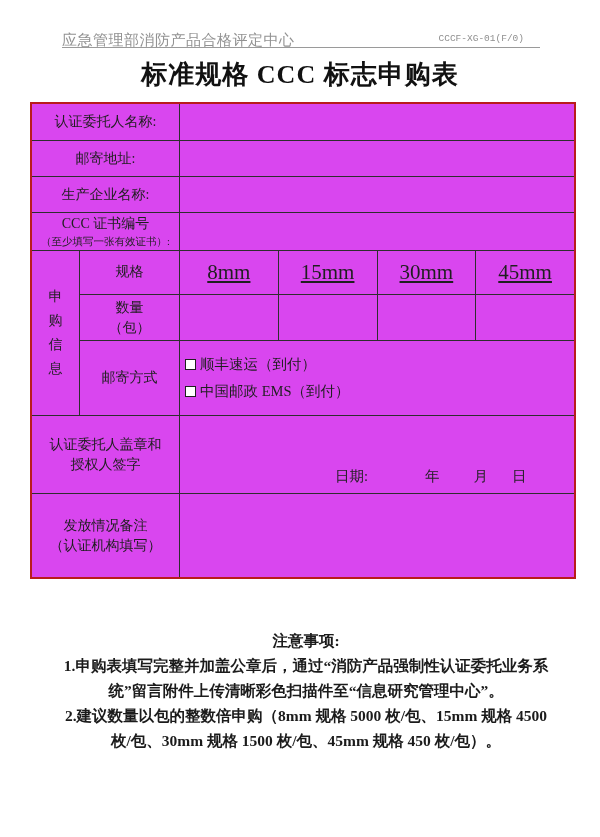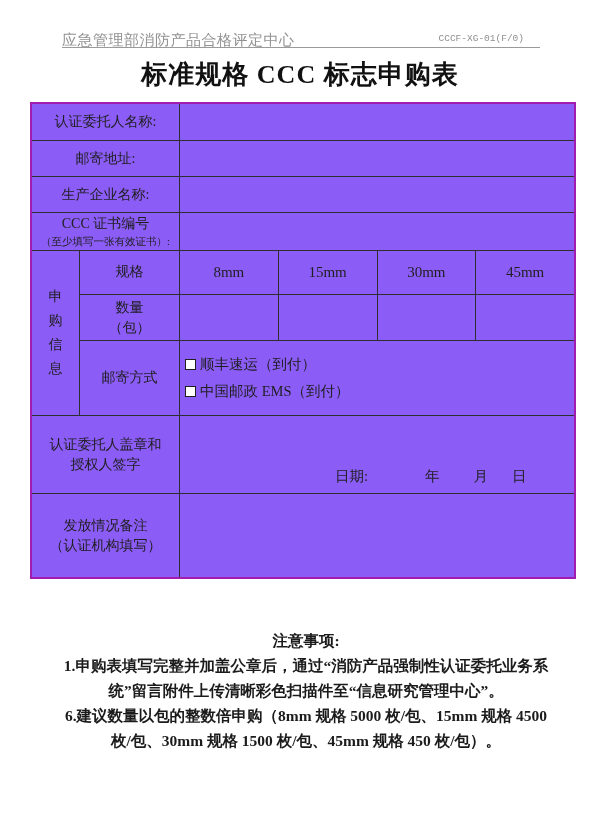--- a/index.html
+++ b/index.html
@@ -25,21 +25,21 @@
   }
   
   .title {
     position:absolute; left:0; right:0; top:57px;
     text-align:center; font-size:26px; font-weight:bold;
     letter-spacing:1px; color:#111;
   }
   
   .tbl {
     position:absolute; left:30px; top:102px; width:546px;
-    border:2px solid #a21caf; background:#8b5cf6;
+    border:2px solid #b91c1c; background:#d946ef;
   }
   .row { display:flex; border-bottom:1.5px solid #2e2e2e; }
   .tbl > .row:last-child, .tbl > .psec:last-child { border-bottom:none; }
   .cell {
     border-right:1.5px solid #2e2e2e;
     display:flex; align-items:center; justify-content:center;
     font-size:14px;
   }
   .row .cell:last-child, .p-row .cell:last-child { border-right:none; }
   .lab { width:148px; text-align:center; }
@@ -52,21 +52,21 @@
   .psec { display:flex; height:165px; border-bottom:1.5px solid #2e2e2e; }
   .vcol {
     width:48px; border-right:1.5px solid #2e2e2e;
     display:flex; flex-direction:column; align-items:center; justify-content:center;
     font-size:14px; line-height:24px;
   }
   .pgrid { flex:1; display:flex; flex-direction:column; }
   .p-row { display:flex; border-bottom:1.5px solid #2e2e2e; }
   .pgrid .p-row:last-child { border-bottom:none; }
   .plab { width:100px; }
-  .spec { flex:1; font-size:15px; }
+  .spec { flex:1; font-size:21px;text-decoration:underline; }
   .pr44{height:44px}.pr47{height:47px}.pr74{height:74px}
   .ship-cell {
     flex:1; display:flex; flex-direction:column;
     align-items:flex-start; justify-content:center;
     padding-left:5px; font-size:14.5px; line-height:27px;
   }
   .opt { display:flex; align-items:center; }
   .cbx {
     display:inline-block; width:11px; height:11px;
     border:1.2px solid #1f1f1f; margin-right:4px; background:#fff;
@@ -189,14 +189,14 @@
       <span>（认证机构填写）</span>
     </div>
     <div class="cell val"></div>
   </div>
 
 </div>
 
 <div class="notes">
   <p>注意事项:</p>
   <p>1.申购表填写完整并加盖公章后，通过“消防产品强制性认证委托业务系统”留言附件上传清晰彩色扫描件至“信息研究管理中心”。</p>
-  <p>6.建议数量以包的整数倍申购（8mm 规格 5000 枚/包、15mm 规格 4500 枚/包、30mm 规格 1500 枚/包、45mm 规格 450 枚/包）。</p>
+  <p>2.建议数量以包的整数倍申购（8mm 规格 5000 枚/包、15mm 规格 4500 枚/包、30mm 规格 1500 枚/包、45mm 规格 450 枚/包）。</p>
 </div>
 
 </body></html>

